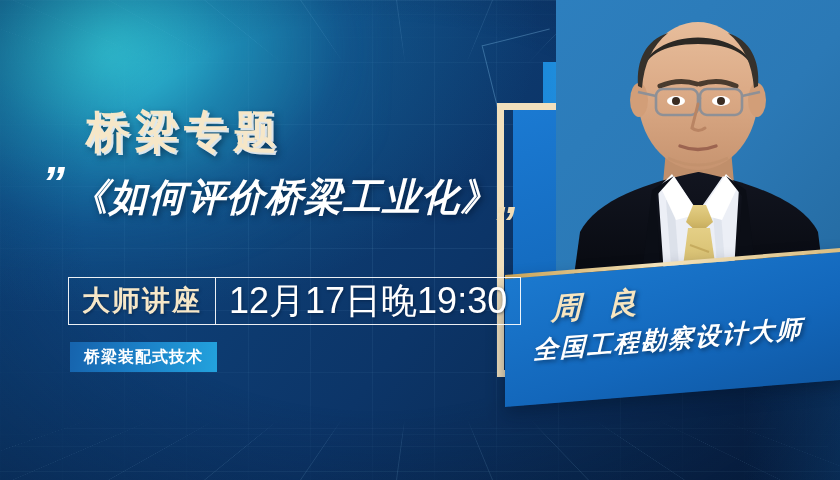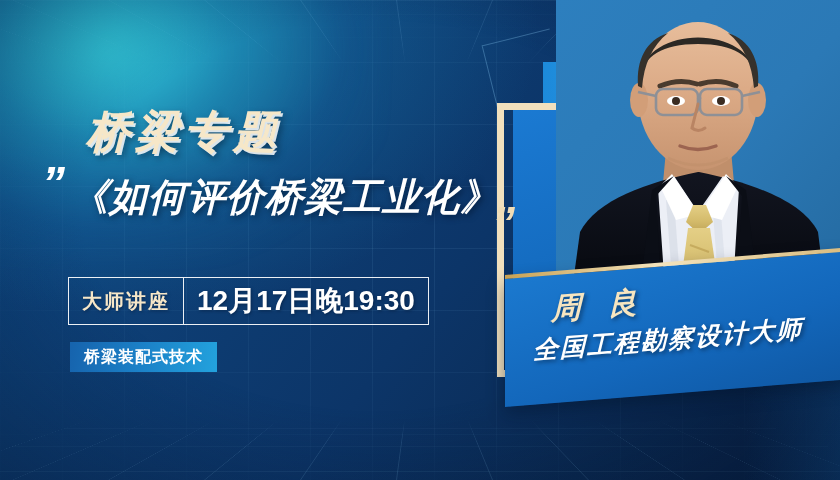--- a/index.html
+++ b/index.html
@@ -60,21 +60,20 @@
   .corner-glow{
     position:absolute;left:-90px;top:-120px;width:470px;height:380px;
     background:radial-gradient(ellipse at 42% 45%, rgba(60,225,235,.70) 0%, rgba(40,180,215,.34) 32%, rgba(20,110,175,.10) 60%, rgba(0,0,0,0) 78%);
     filter:blur(8px);
   }
 
   
   .headline{
     position:absolute;left:86px;top:103px;
     font-size:44px;font-weight:bold;letter-spacing:5px;
-    font-style:italic;
     color:#f6e7c8;
     text-shadow:2px 2px 0 rgba(255,255,255,.85), 4px 4px 7px rgba(2,20,45,.6);
     white-space:nowrap;
   }
   .subhead{
     position:absolute;left:70px;top:172px;
     font-size:38px;font-weight:bold;letter-spacing:1px;
     font-style:italic;
     color:#ffffff;
     text-shadow:2px 2px 6px rgba(2,20,45,.65);
@@ -94,26 +93,26 @@
     position:absolute;left:68px;top:277px;
     display:flex;align-items:stretch;
     border:1.5px solid rgba(255,255,255,.92);
     height:48px;
   }
   .infobar .cell{
     display:flex;align-items:center;justify-content:center;
     padding:0 13px;
   }
   .infobar .cell.lecture{
-    color:#f6e7c8;font-size:20px;font-weight:bold;letter-spacing:2px;
+    color:#f6e7c8;font-size:28px;font-weight:bold;letter-spacing:2px;
     border-right:1.5px solid rgba(255,255,255,.92);
     text-shadow:1px 1px 3px rgba(2,20,45,.5);
   }
   .infobar .cell.datetime{
-    color:#ffffff;font-size:28px;font-weight:bold;letter-spacing:0px;
+    color:#ffffff;font-size:36px;font-weight:normal;letter-spacing:0px;
     text-shadow:1px 1px 3px rgba(2,20,45,.5);
   }
 
   .tags{
     position:absolute;left:70px;top:342px;
     display:flex;gap:35px;
   }
   .tag{
     height:30px;padding:0 14px;
     display:flex;align-items:center;justify-content:center;

